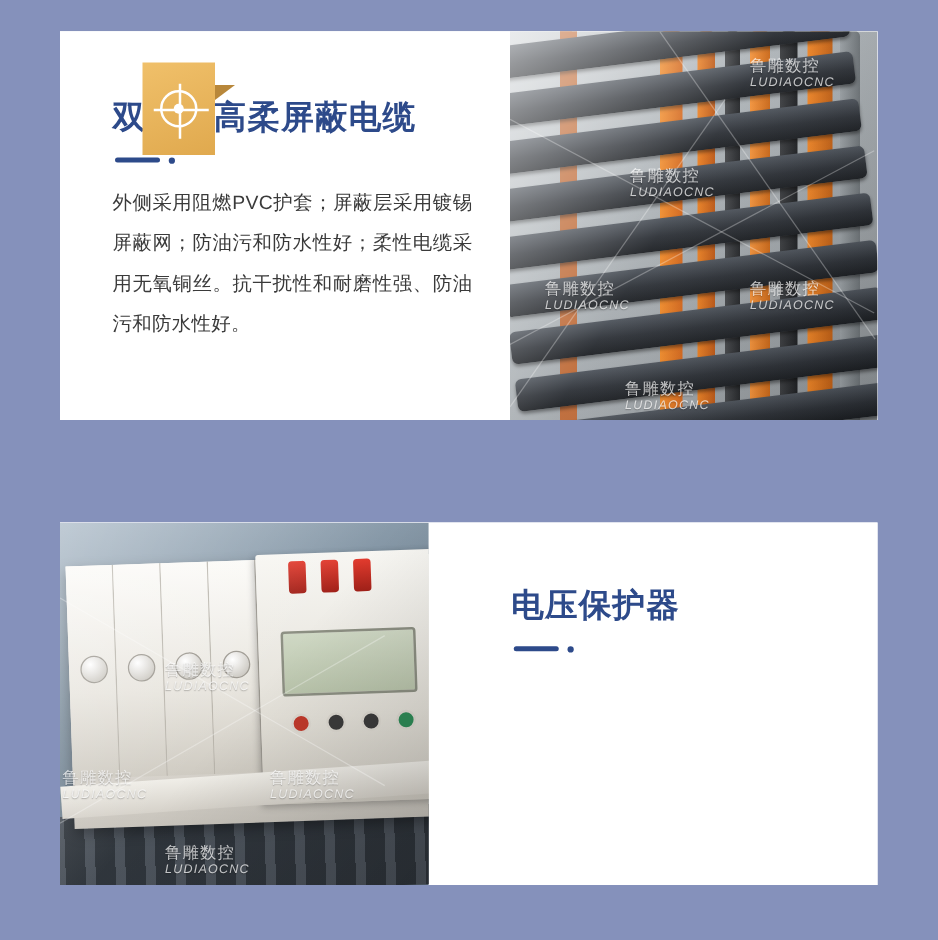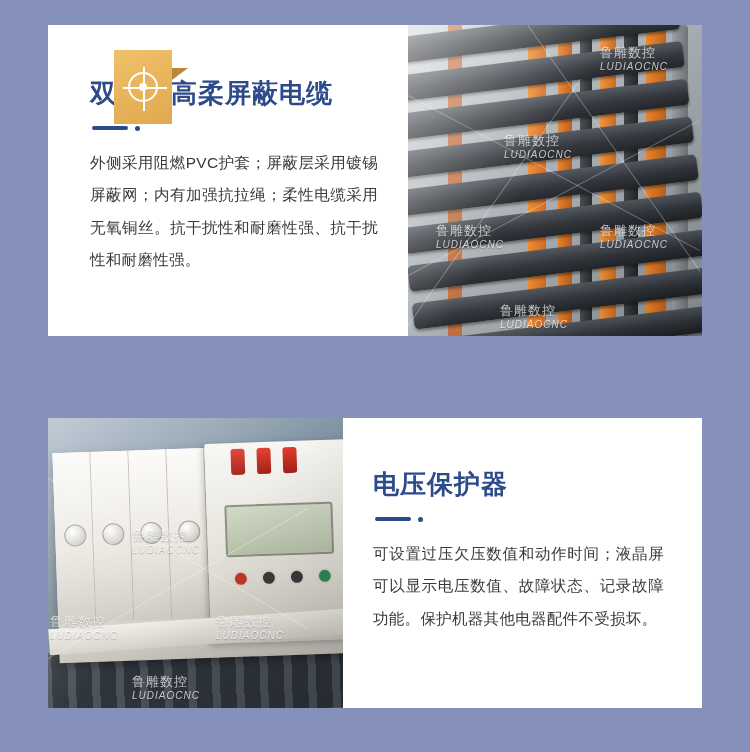--- a/index.html
+++ b/index.html
@@ -62,20 +62,21 @@
     height: 290px;
   }
   .card2 .img-col {
     width: 295px;
     position: relative;
     overflow: hidden;
   }
   .card2 .text-col {
     flex: 1;
     padding: 52px 38px 20px 30px;
+    margin-left: 36px;
   }
 
   
   .heading {
     color: #2d4a8a;
     font-size: 26px;
     font-weight: bold;
     letter-spacing: 1px;
     line-height: 1.1;
     white-space: nowrap;
@@ -308,21 +309,21 @@
 
   <div class="card card1">
     <div class="card-inner">
 
       <div class="text-col">
         <div class="heading">双护套高柔屏蔽电缆</div>
         <div class="rule">
           <span class="bar"></span>
           <span class="dot"></span>
         </div>
-        <div class="body-text">外侧采用阻燃PVC护套；屏蔽层采用镀锡屏蔽网；内有加强抗拉绳；柔性电缆采用无氧铜丝。抗干扰性和耐磨性强、抗干扰性和耐磨性强。</div>
+        <div class="body-text">外侧采用阻燃PVC护套；屏蔽层采用镀锡屏蔽网；防油污和防水性好；柔性电缆采用无氧铜丝。抗干扰性和耐磨性强、防油污和防水性好。</div>
       </div>
 
       <div class="img-col">
         <div class="photo1">
           <div class="bgwire" style="left:40px; top:0; right:0; bottom:0;"></div>
 
           <div class="vcable" style="left:120px; top:0; width:18px; height:330px; background:linear-gradient(90deg,#f08b2a,#d2651a);"></div>
           <div class="vcable" style="left:150px; top:0; width:14px; height:330px; background:linear-gradient(90deg,#e97f22,#bb5614);"></div>
           <div class="vcable" style="left:172px; top:0; width:12px; height:330px; background:linear-gradient(90deg,#46484b,#232528);"></div>
           <div class="vcable" style="left:192px; top:0; width:16px; height:330px; background:linear-gradient(90deg,#f3923a,#c96616);"></div>
@@ -435,20 +436,19 @@
           <div class="wm-line" style="left:0; top:240px; width:300px; transform:rotate(-30deg);"></div>
         </div>
       </div>
 
       <div class="text-col">
         <div class="heading">电压保护器</div>
         <div class="rule">
           <span class="bar"></span>
           <span class="dot"></span>
         </div>
-        <div class="body-text">可设置过压欠压数值和动作时间；液晶屏可以显示电压数值、故障状态、记录故障功能。保护机器其他电器配件不受损坏。</div>
       </div>
 
     </div>
 
   </div>
 
 </div>
 
 </body></html>

